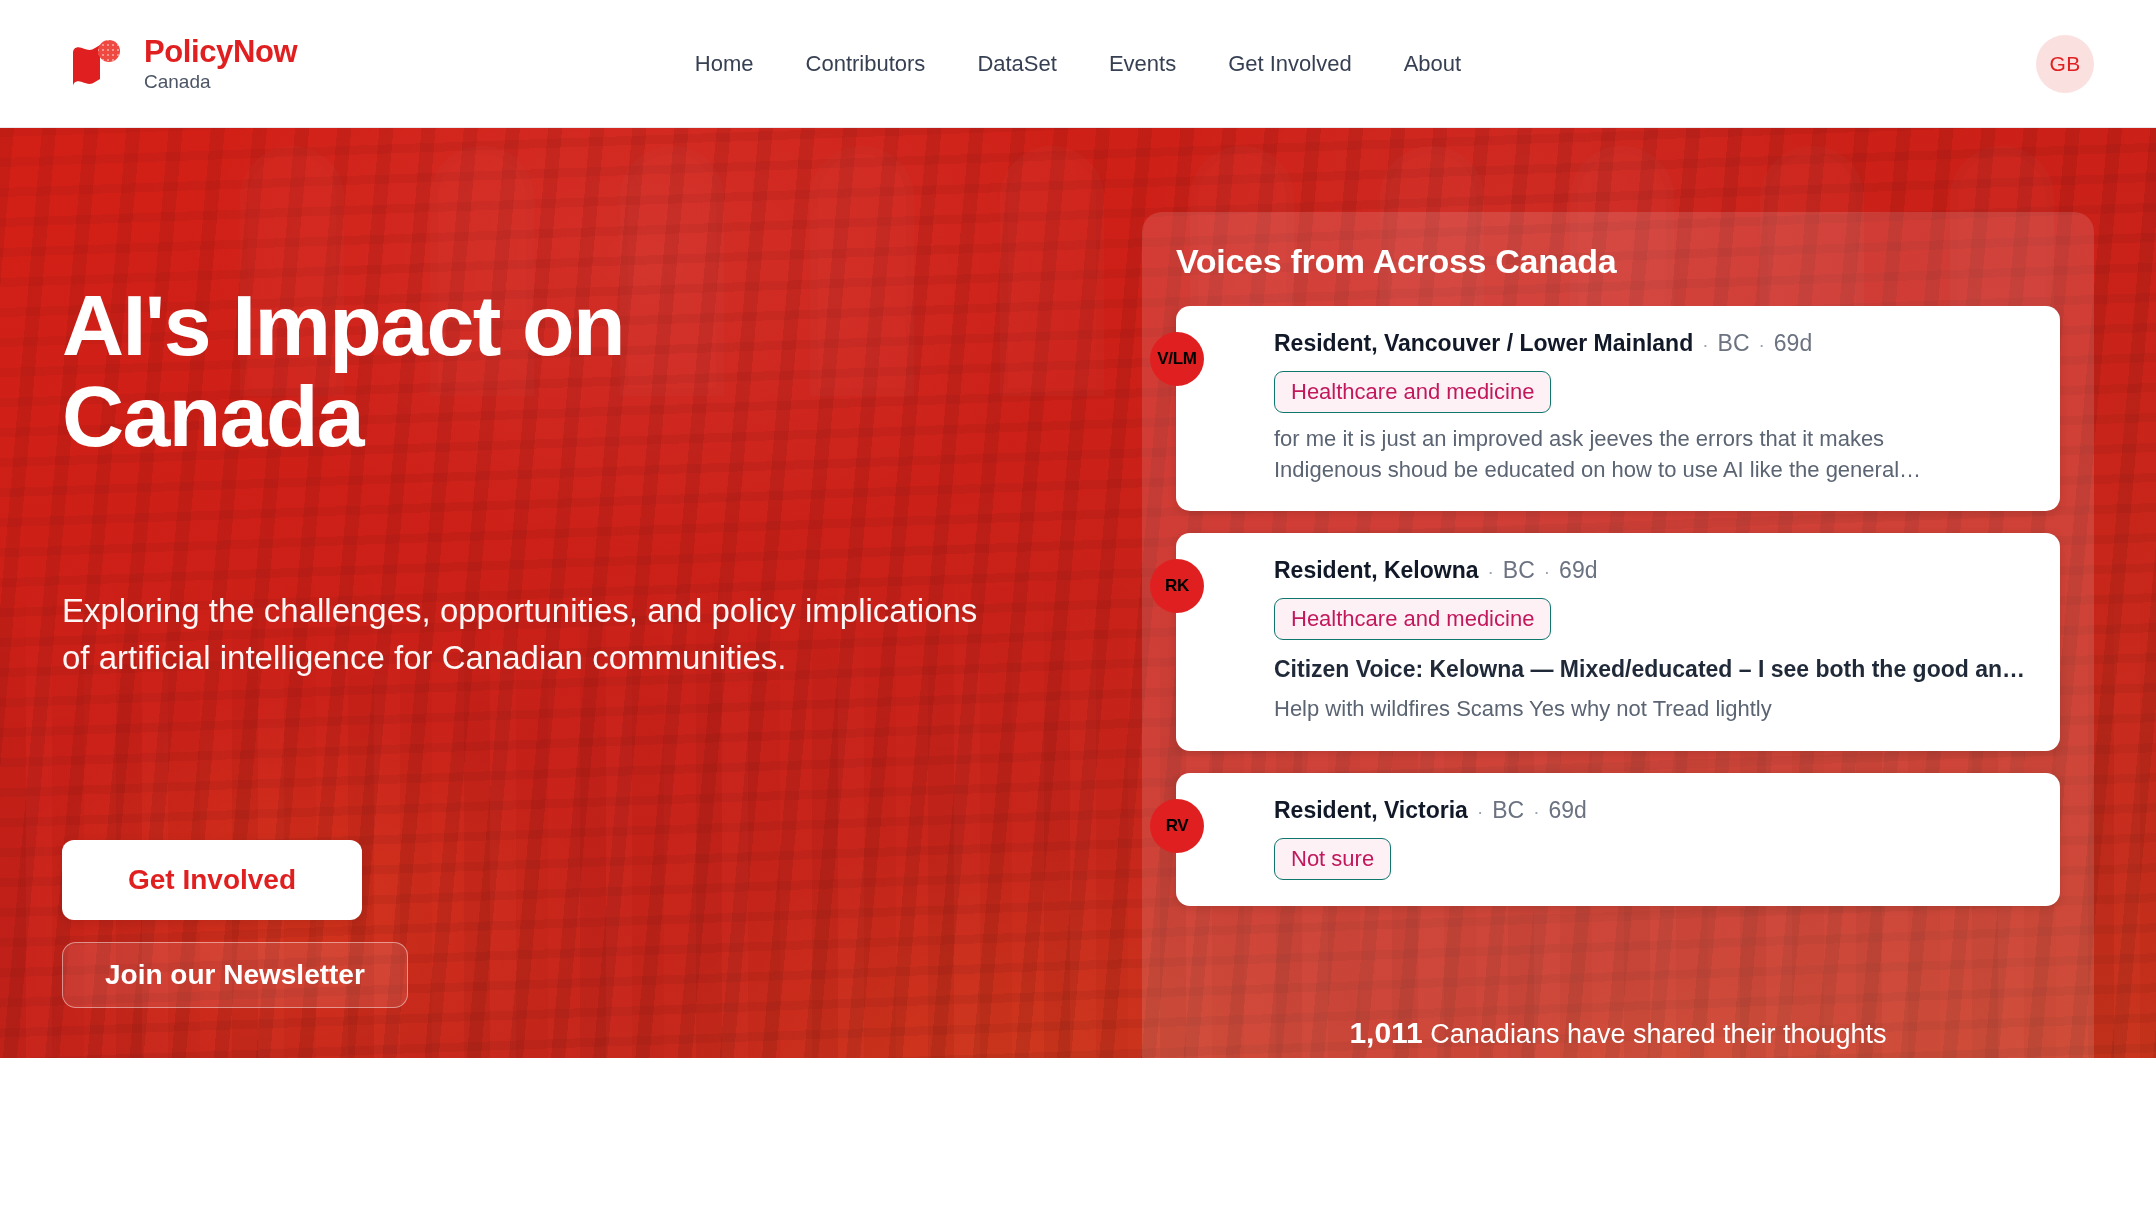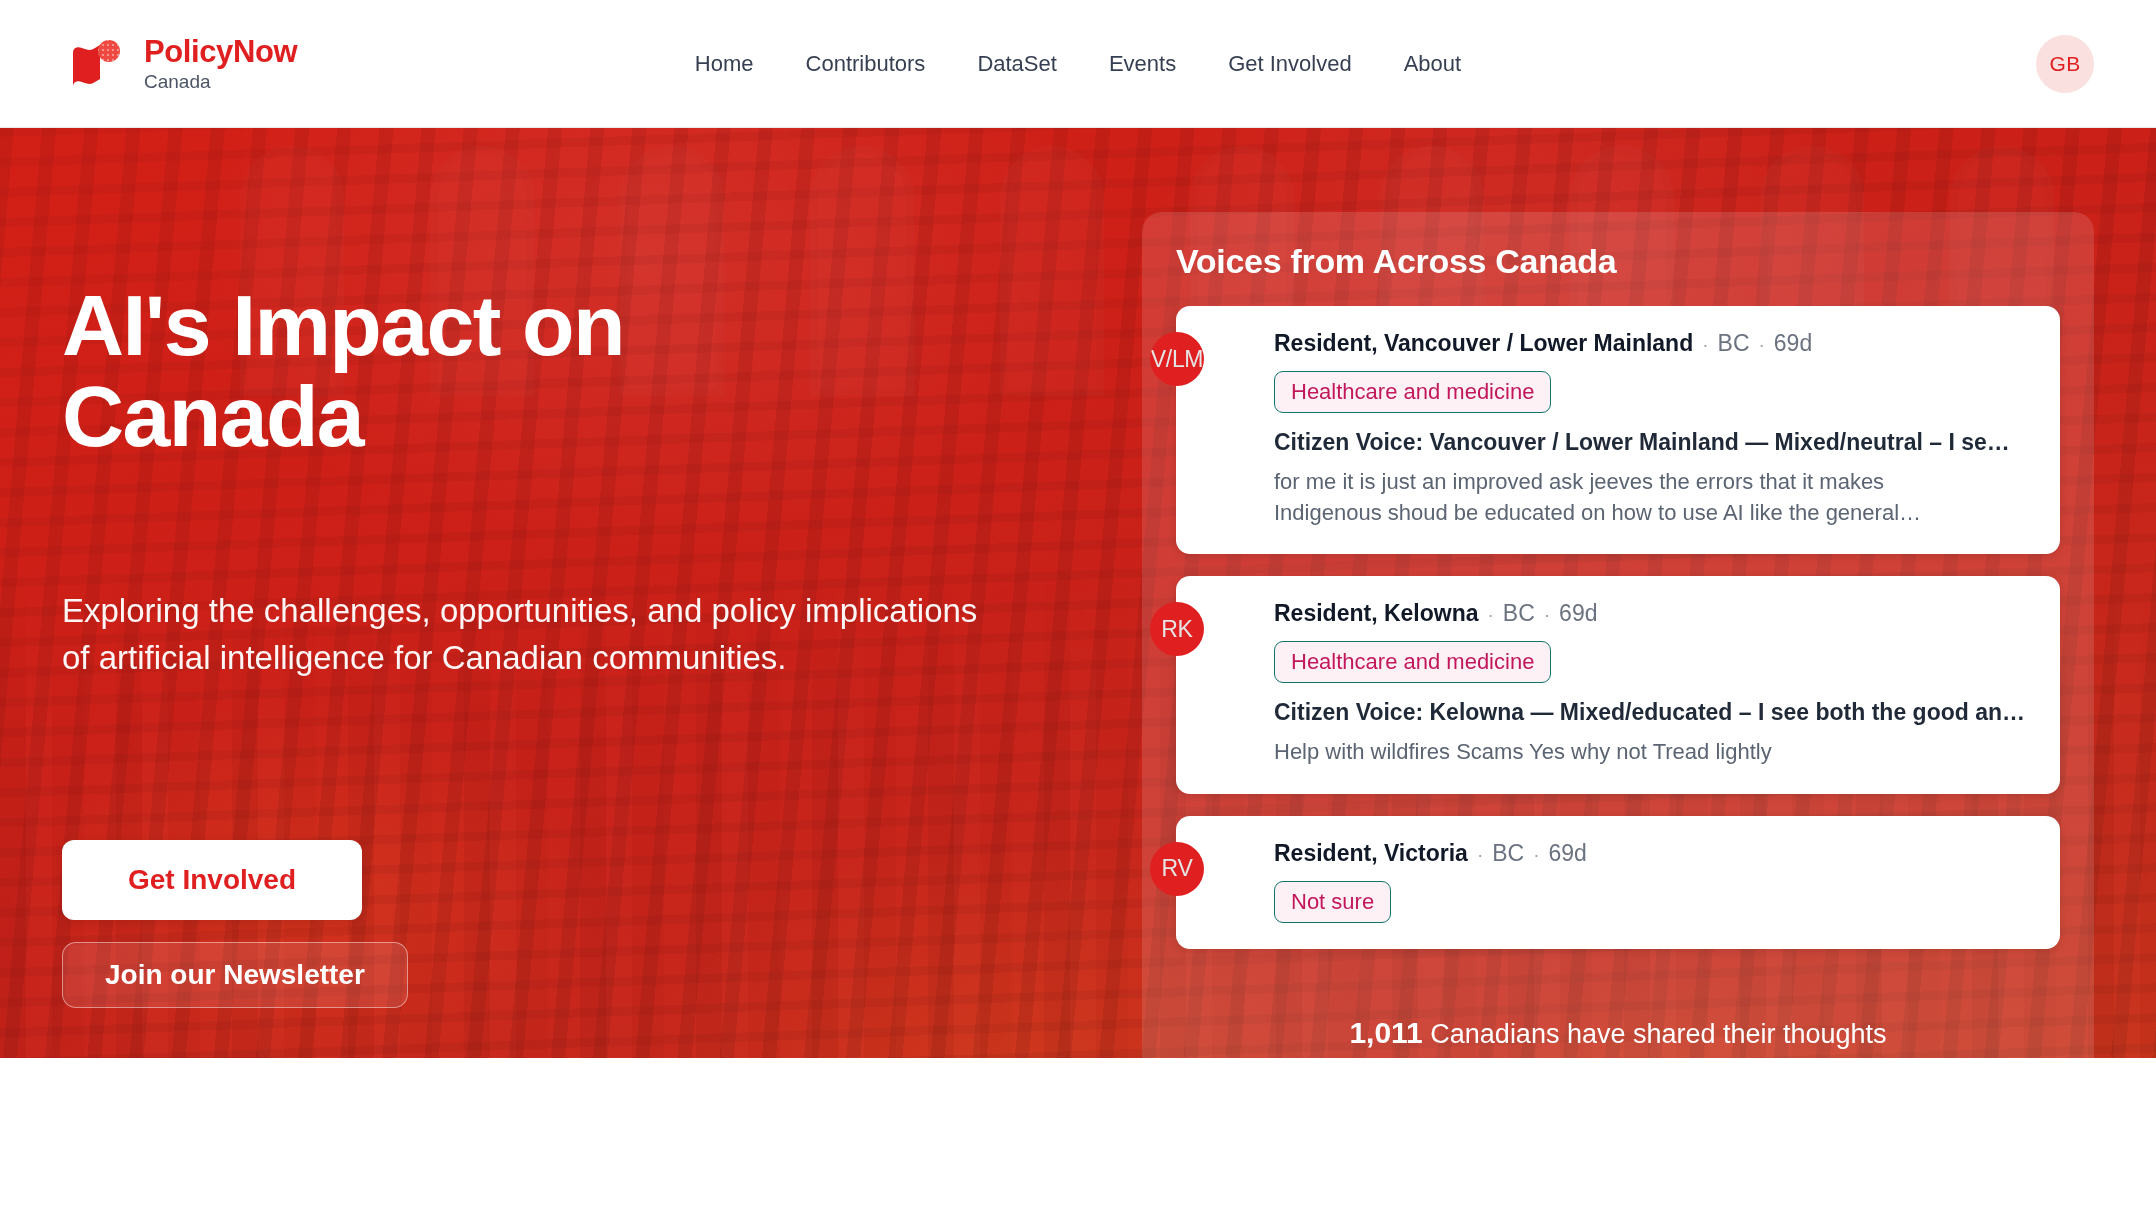--- a/index.html
+++ b/index.html
@@ -189,23 +189,23 @@
     position: relative;
     background: #ffffff;
     border-radius: 14px;
     padding: 24px 30px 26px 98px;
     margin-bottom: 22px;
     box-shadow: 0 2px 10px rgba(0,0,0,0.12);
   }
   .voice-avatar {
     position: absolute; left: -26px; top: 26px;
     width: 54px; height: 54px; border-radius: 50%;
-    background: #e02020; color: #e5e5e5;
+    background: #e02020; color: #000000;
     display: flex; align-items: center; justify-content: center;
-    font-size: 23px; font-weight: 400; letter-spacing: -0.3px;
+    font-size: 17px; font-weight: 700; letter-spacing: -0.3px;
     overflow: hidden; white-space: nowrap;
     cursor: pointer;
   }
   .voice-meta {
     display: flex; align-items: baseline; gap: 9px;
     font-size: 23px; white-space: nowrap;
   }
   .voice-author { font-weight: 700; color: #111827; }
   .voice-dot { color: #9aa3b0; font-size: 19px; }
   .voice-region, .voice-age { color: #6b7280; font-weight: 400; }
@@ -317,21 +317,20 @@
           <article class="voice-card">
             <div class="voice-avatar">V/LM</div>
             <div class="voice-meta">
               <span class="voice-author">Resident, Vancouver / Lower Mainland</span>
               <span class="voice-dot">·</span>
               <span class="voice-region">BC</span>
               <span class="voice-dot">·</span>
               <span class="voice-age">69d</span>
             </div>
             <span class="voice-tag">Healthcare and medicine</span>
-            <div class="voice-headline">Citizen Voice: Vancouver / Lower Mainland — Mixed/neutral – I se…</div>
             <div class="voice-body">
               <div class="voice-body-line">for me it is just an improved ask jeeves the errors that it makes</div>
               <div class="voice-body-line">Indigenous shoud be educated on how to use AI like the general…</div>
             </div>
           </article>
 
           <article class="voice-card">
             <div class="voice-avatar">RK</div>
             <div class="voice-meta">
               <span class="voice-author">Resident, Kelowna</span>

